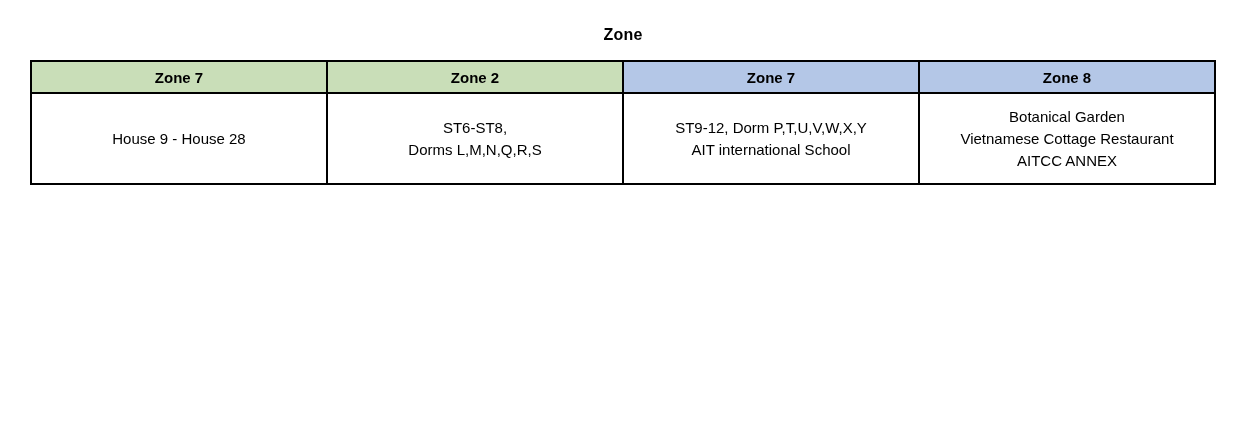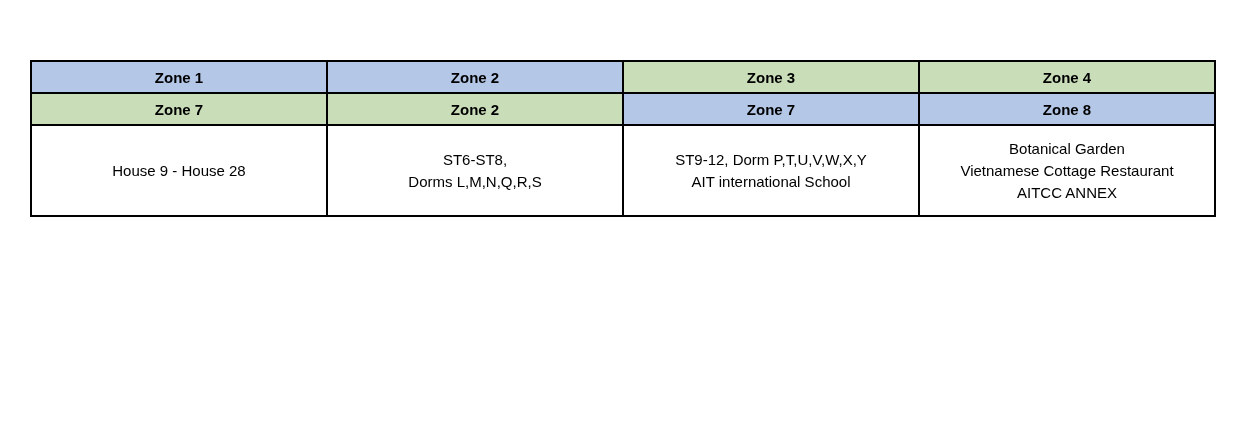--- a/index.html
+++ b/index.html
@@ -58,30 +58,25 @@
   }
   tr.content-row.h-normal td { height: 67px; }
   tr.content-row.h-tall td   { height: 85px; }
   td.small-text { font-size: 13.5px; line-height: 20px; margin-left: 48px; }
 </style>
 </head>
 <body>
 
 <div class="sheet">
 
+  <div class="title">Zone</div>
 
   <table class="zone-table">
 
     <tbody>
-        <tr class="header-row">
-      <td class="blue">Zone 1</td>
-      <td class="blue">Zone 2</td>
-      <td class="green">Zone 3</td>
-      <td class="green">Zone 4</td>
-    </tr>
 
 
     <tr class="header-row">
       <td class="green">Zone 7</td>
       <td class="green">Zone 2</td>
       <td class="blue">Zone 7</td>
       <td class="blue">Zone 8</td>
     </tr>
 
 

